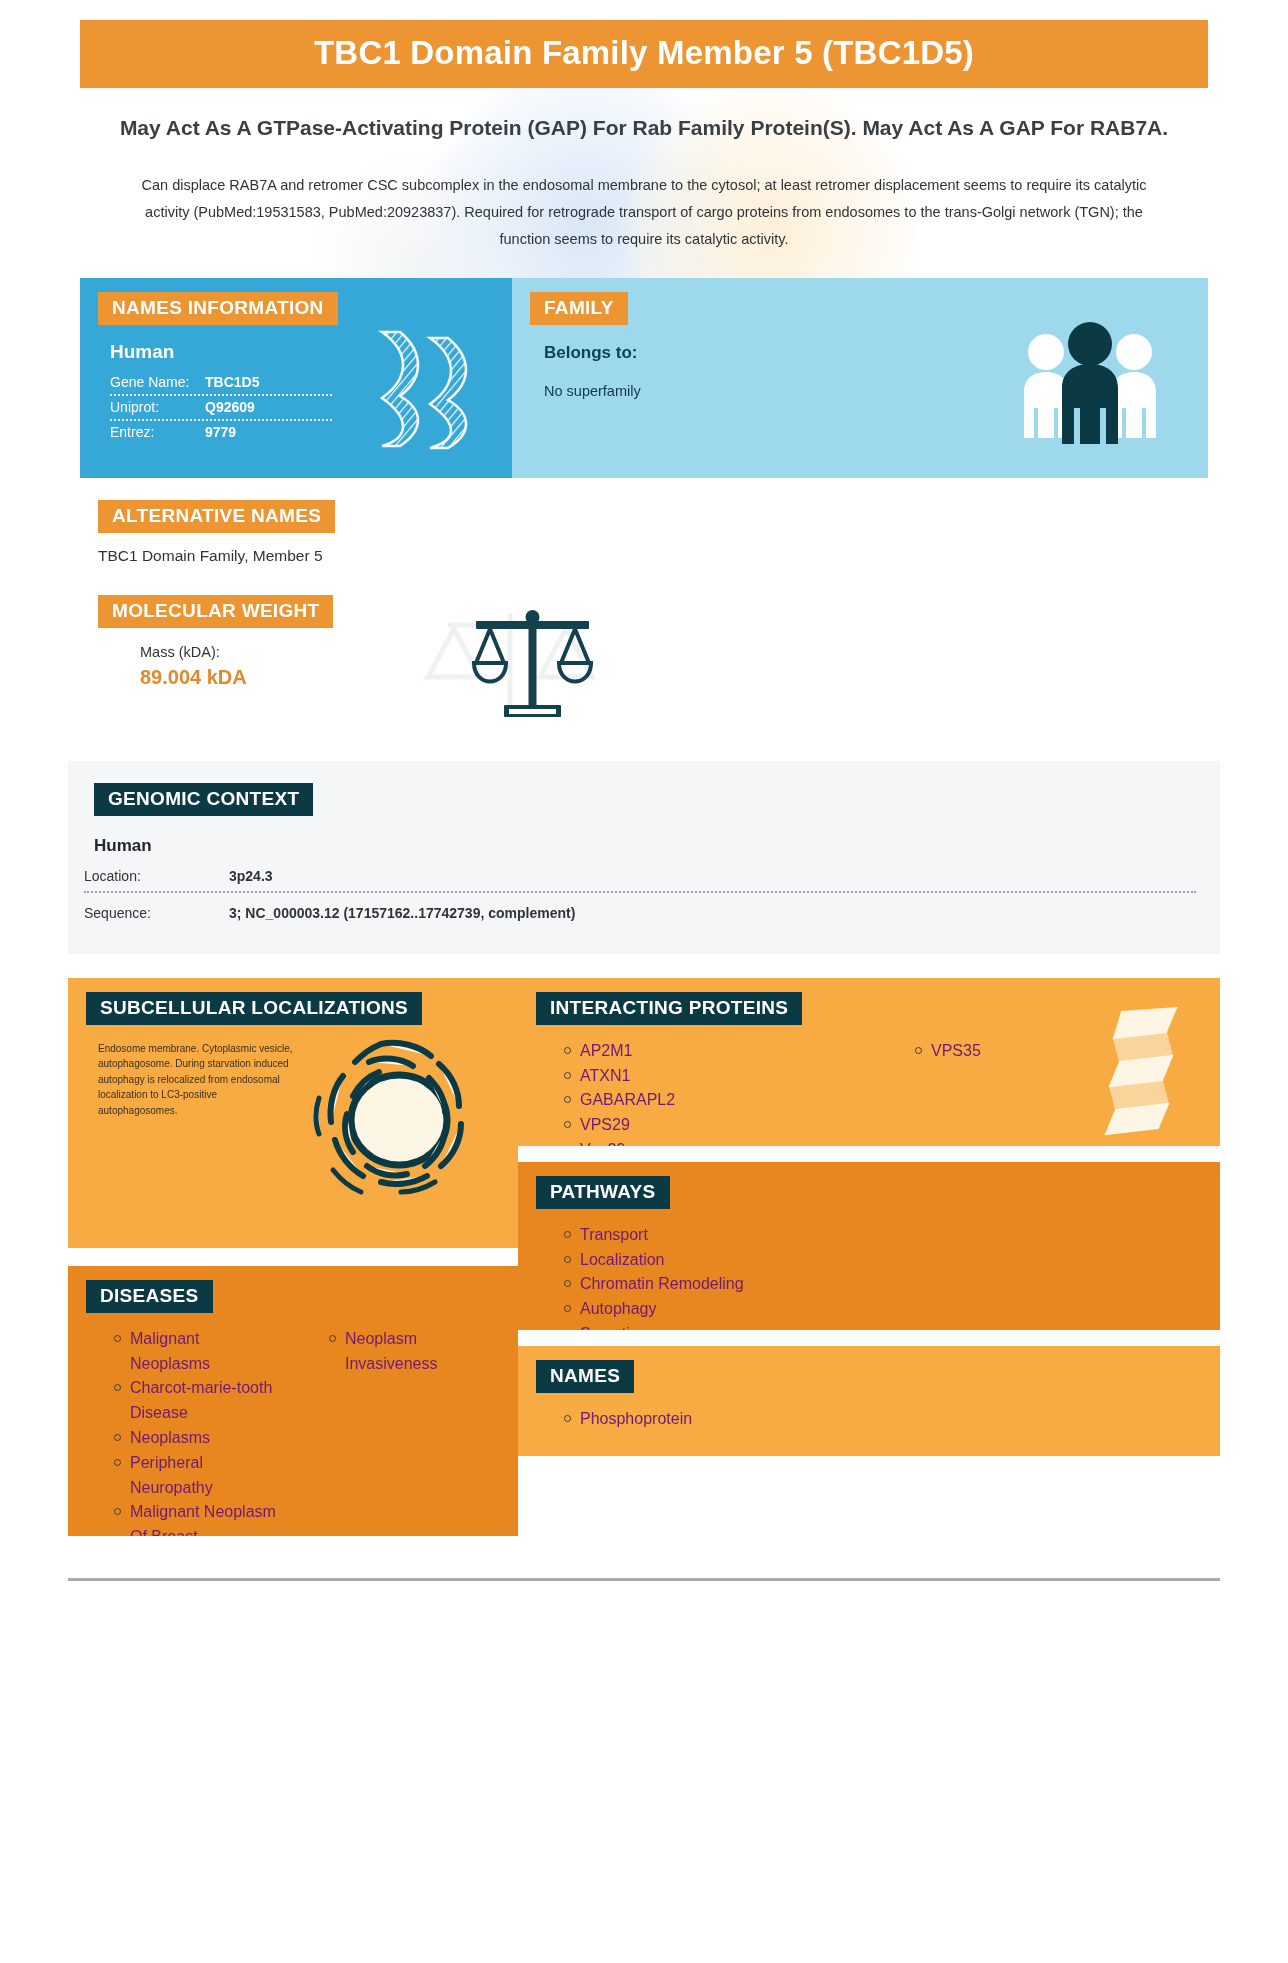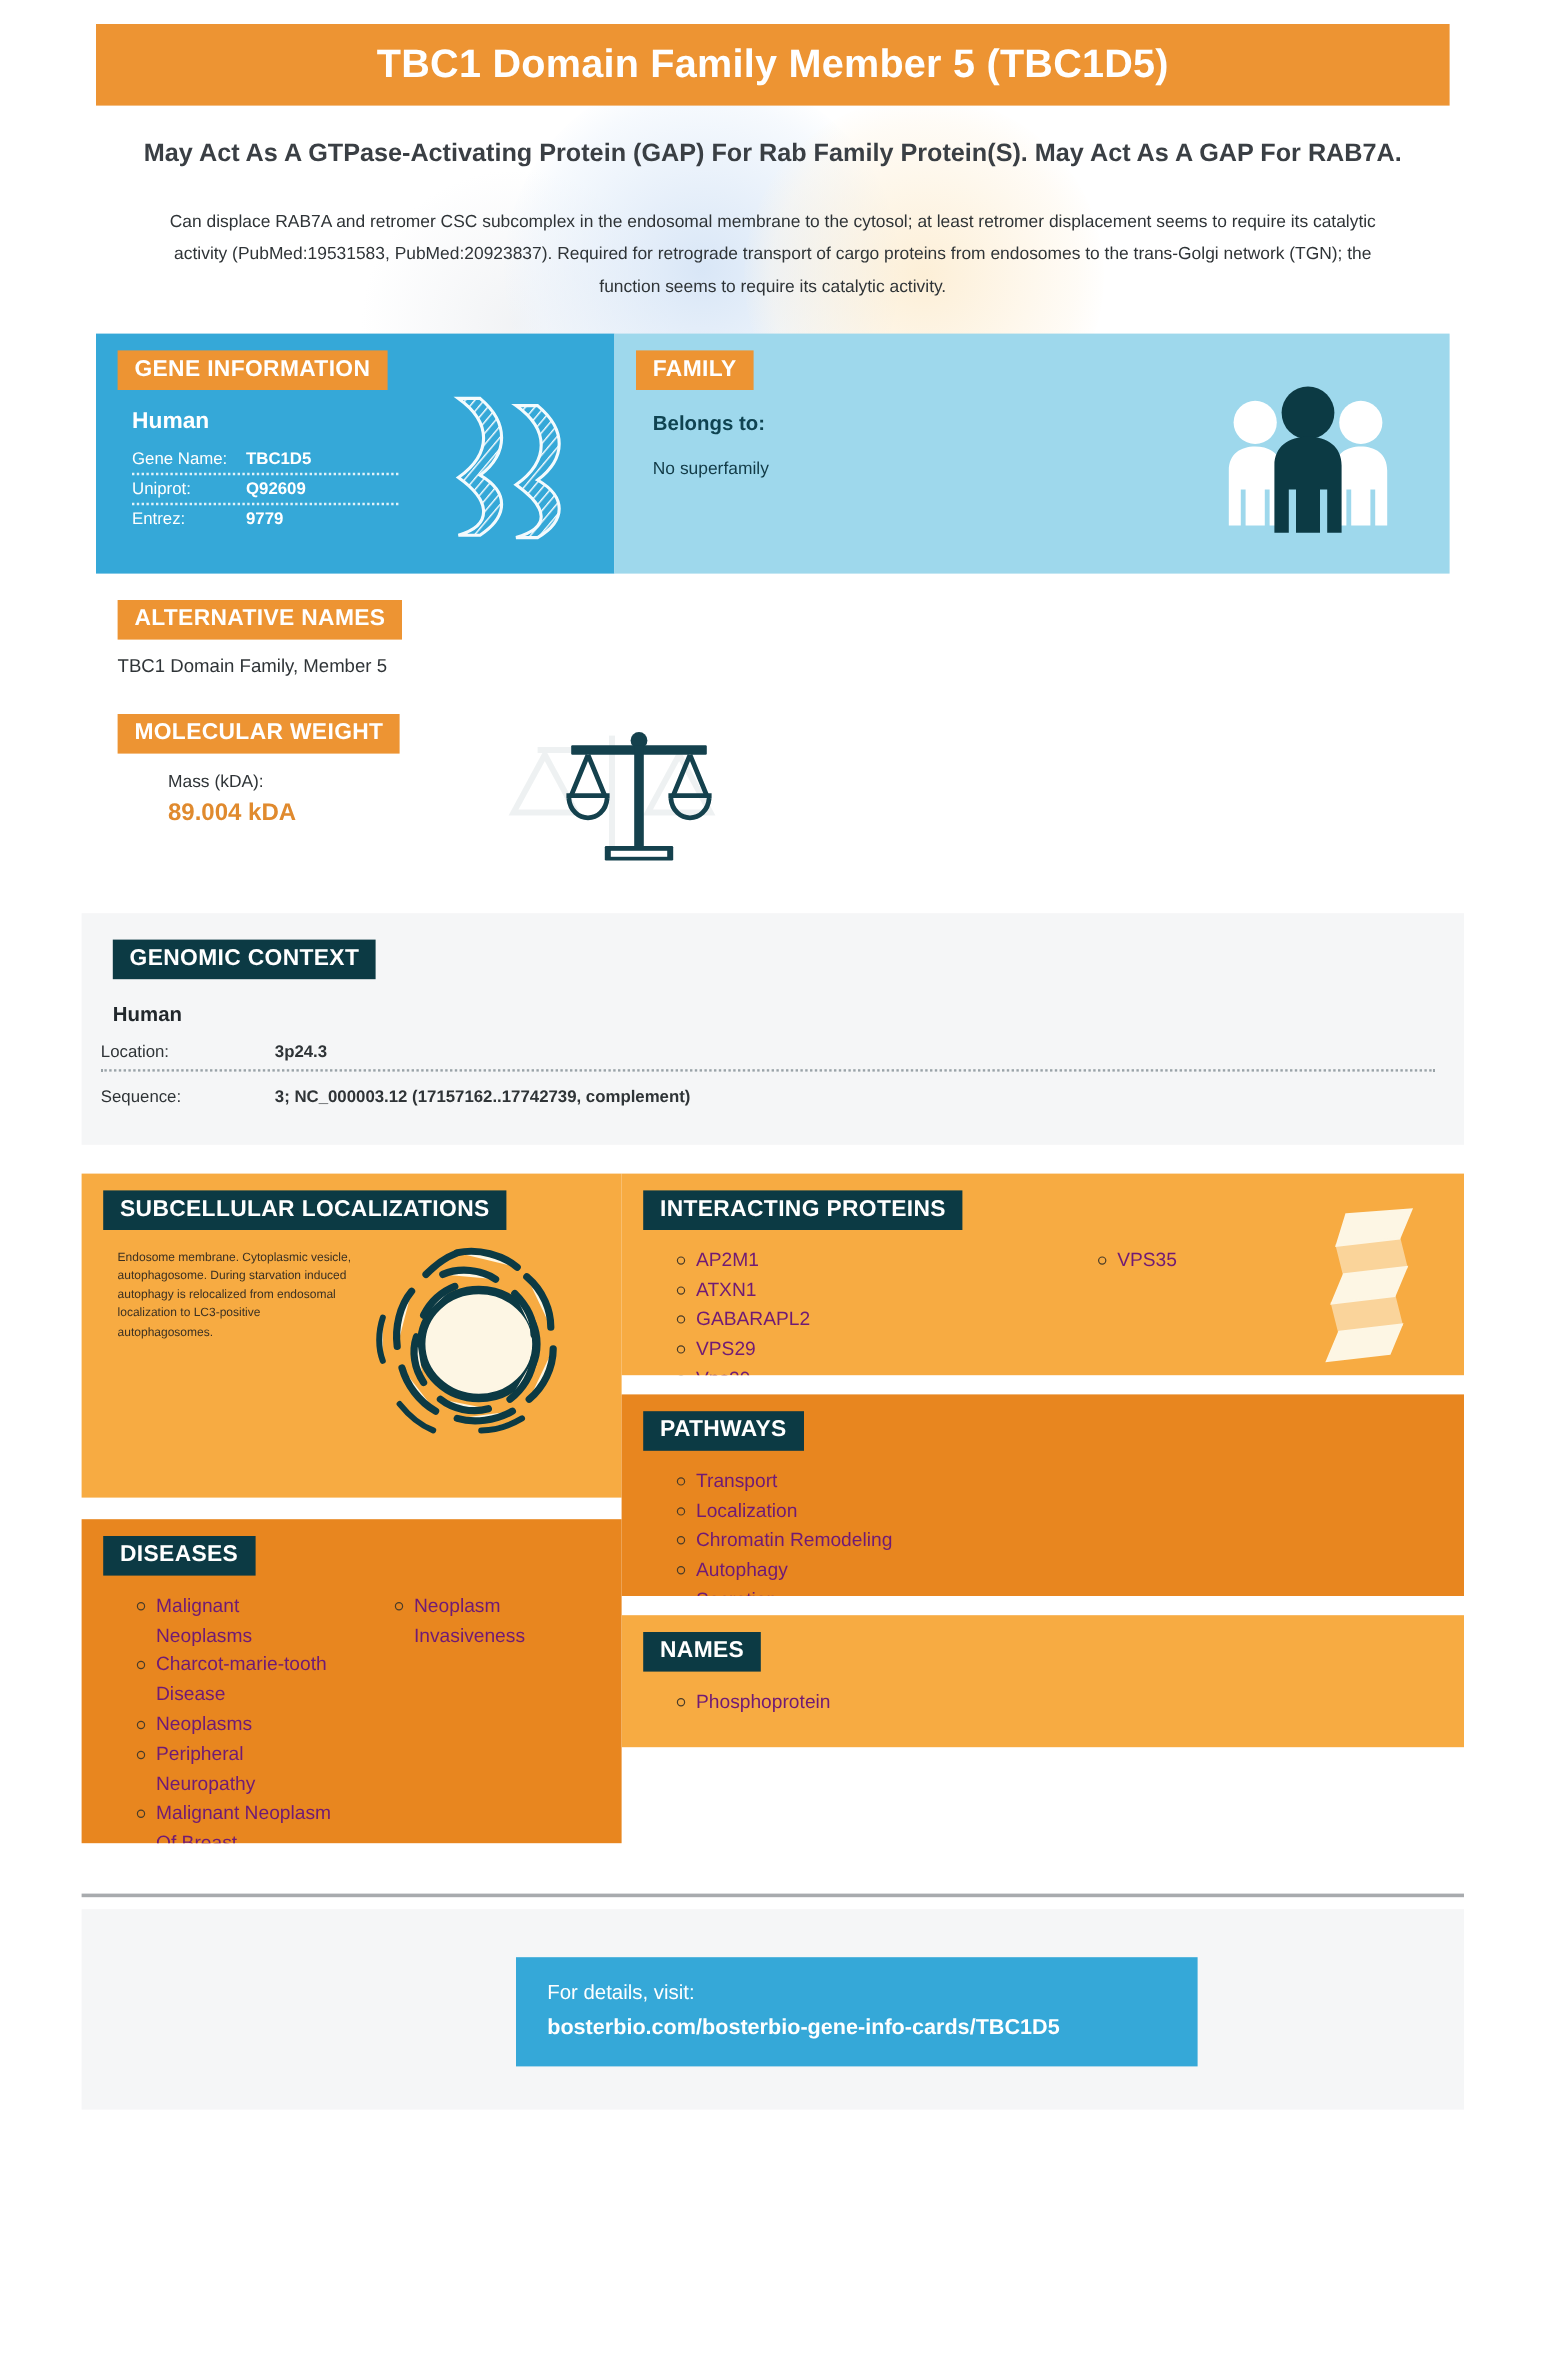--- a/index.html
+++ b/index.html
@@ -270,21 +270,21 @@
     <div class="title-bar">TBC1 Domain Family Member 5 (TBC1D5)</div>
 
     <div class="subtitle">May Act As A GTPase-Activating Protein (GAP) For Rab Family Protein(S). May Act As A GAP For RAB7A.</div>
 
     <div class="description">Can displace RAB7A and retromer CSC subcomplex in the endosomal membrane to the cytosol; at least retromer displacement seems to require its catalytic activity (PubMed:19531583, PubMed:20923837). Required for retrograde transport of cargo proteins from endosomes to the trans-Golgi network (TGN); the function seems to require its catalytic activity.</div>
 
     <div class="info-row">
 
       <div class="gene-panel">
         <div class="panel-chip-wrap">
-          <span class="chip orange">GENE INFORMATION</span>
+          <span class="chip orange">NAMES INFORMATION</span>
         </div>
         <div class="gene-species">Human</div>
         <div class="gene-table">
           <div class="gene-line">
             <span class="k">Gene Name:</span>
             <span class="v">TBC1D5</span>
           </div>
           <div class="gene-line">
             <span class="k">Uniprot:</span>
             <span class="v">Q92609</span>
@@ -518,21 +518,15 @@
           <ul class="bullets">
             <li>Phosphoprotein</li>
           </ul>
         </div>
 
       </div>
     </div>
 
     <div class="divider"></div>
 
-    <div class="footer">
-      <div class="footer-box">
-        <div class="line1">For details, visit:</div>
-        <div class="line2">bosterbio.com/bosterbio-gene-info-cards/TBC1D5</div>
-      </div>
-    </div>
 
   </div>
 </div>
 
 </body></html>

